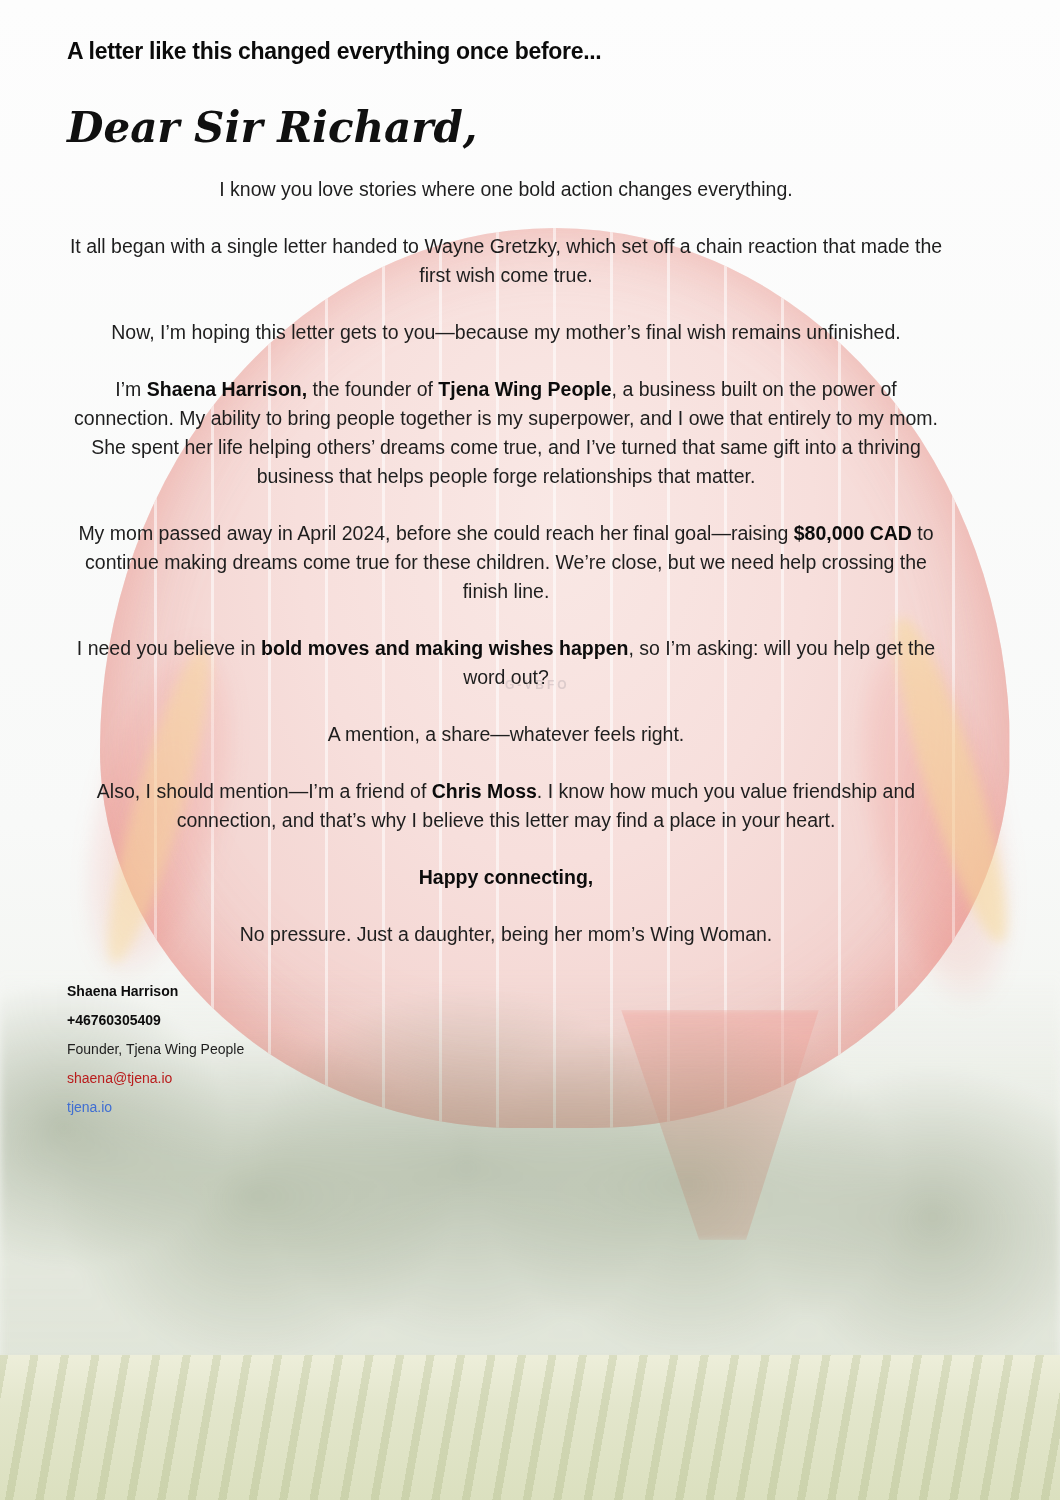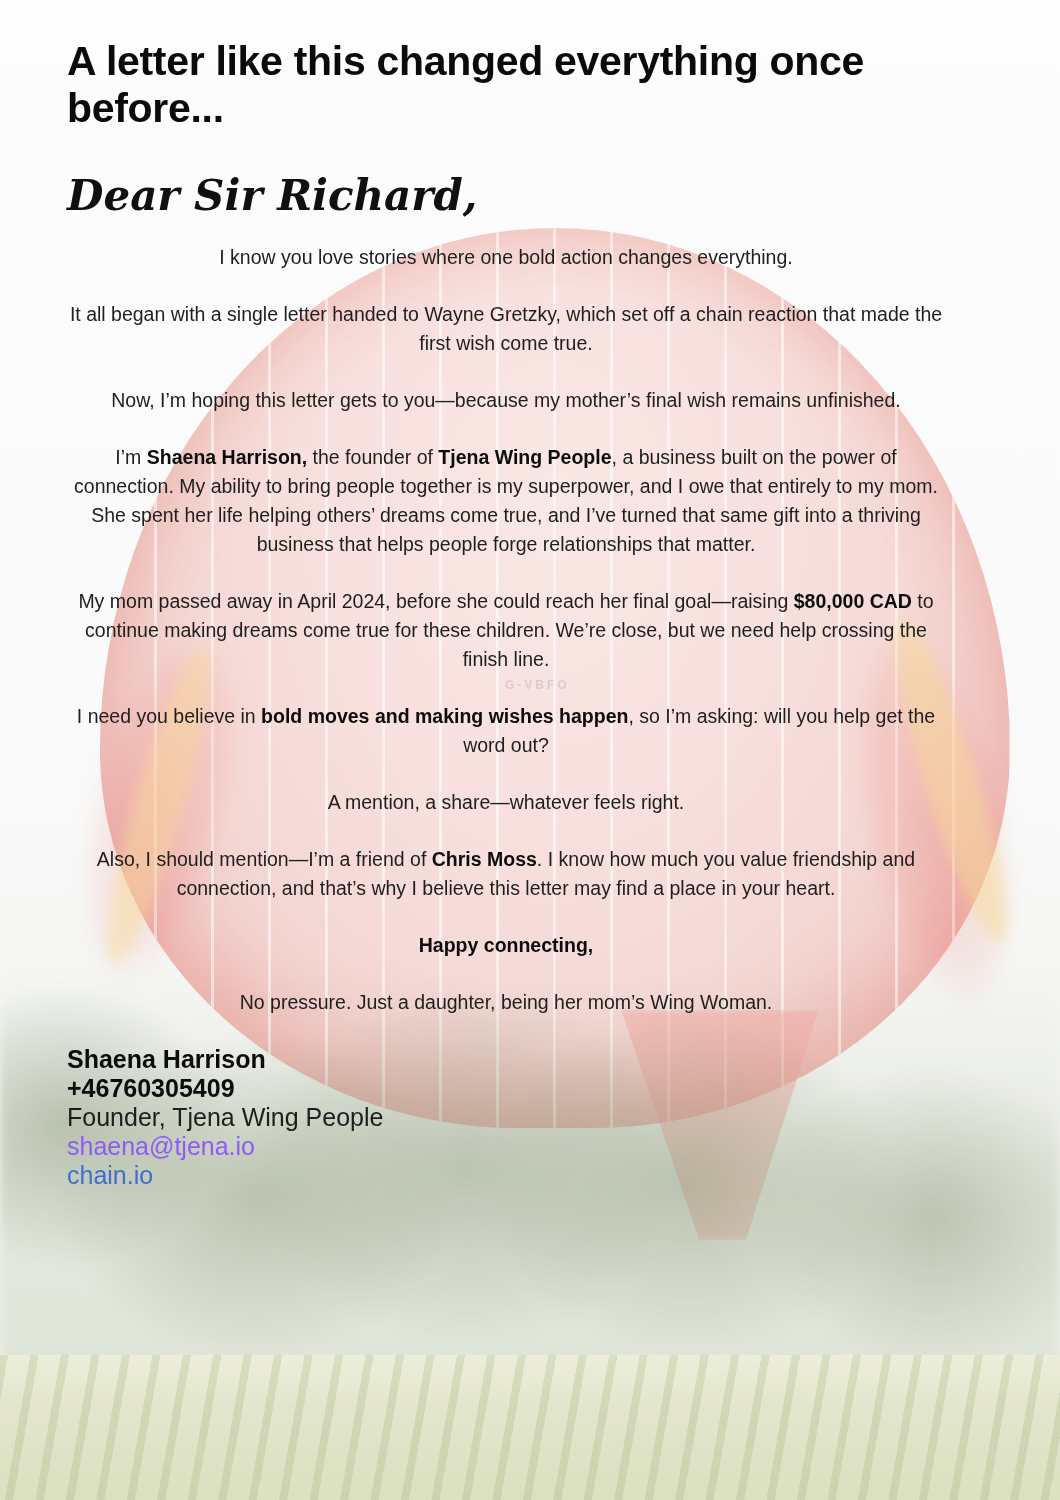--- a/index.html
+++ b/index.html
@@ -54,31 +54,31 @@
     position:absolute;left:0;top:1355px;width:100%;height:145px;
     background:linear-gradient(#edeeda 0%,#e3e6cc 35%,#dbe0bf 100%);
   }
   .field::after{
     content:"";position:absolute;inset:0;
     background:repeating-linear-gradient(100deg,rgba(141,156,94,.20) 0 8px,transparent 8px 30px);
   }
   
   .content{position:absolute;left:67px;top:0;width:878px;}
   .title{
-    margin:38px 0 0;font-size:41px;line-height:1.15;font-weight:800;
+    margin:38px 0 0;font-size:23px;line-height:1.15;font-weight:800;
     letter-spacing:-0.3px;color:#0b0b0b;
   }
   .salutation{
     margin-top:43px;font-family:"DejaVu Serif","Liberation Serif",serif;
     font-style:italic;font-weight:600;font-size:42px;line-height:1;color:#101010;
   }
   .paragraphs{margin-top:26px;}
   .paragraphs p{margin:0 0 28px;font-size:19.5px;line-height:29px;color:#1e1e1e;text-align:center;}
   .paragraphs strong{font-weight:700;color:#0c0c0c;}
-  .signature{margin-top:6px;font-size:25px;line-height:29px;color:#1e1e1e;}
+  .signature{margin-top:6px;font-size:14px;line-height:29px;color:#1e1e1e;}
   .sig-bold{font-weight:700;color:#0c0c0c;}
   .sig-links a{display:block;text-decoration:none;cursor:pointer;}
 </style>
 </head>
 <body>
 
 <div class="bg">
   <div class="sky"></div>
   <div class="balloon"></div>
   <div class="smudge smudge-left"></div>
@@ -104,17 +104,17 @@
       <p><span>A mention, a share—whatever feels right.</span></p>
       <p><span>Also, I should mention—I’m a friend of </span><strong>Chris Moss</strong><span>. I know how much you value friendship and connection, and that’s why I believe this letter may find a place in your heart.</span></p>
       <p><strong>Happy connecting,</strong></p>
       <p><span>No pressure. Just a daughter, being her mom’s Wing Woman.</span></p>
     </div>
   <div class="signature">
     <div class="sig-bold">Shaena Harrison</div>
     <div class="sig-bold">+46760305409</div>
     <div>Founder, Tjena Wing People</div>
     <div class="sig-links">
-        <a href="#" style="color: #8b5cf6;">shaena@tjena.io</a>
-        <a href="#" style="color: rgb(63, 110, 210);">chain.io</a>
+        <a href="#" style="color: #b91c1c;">shaena@tjena.io</a>
+        <a href="#" style="color: rgb(63, 110, 210);">tjena.io</a>
       </div>
   </div>
 </div>
 
 </body></html>

